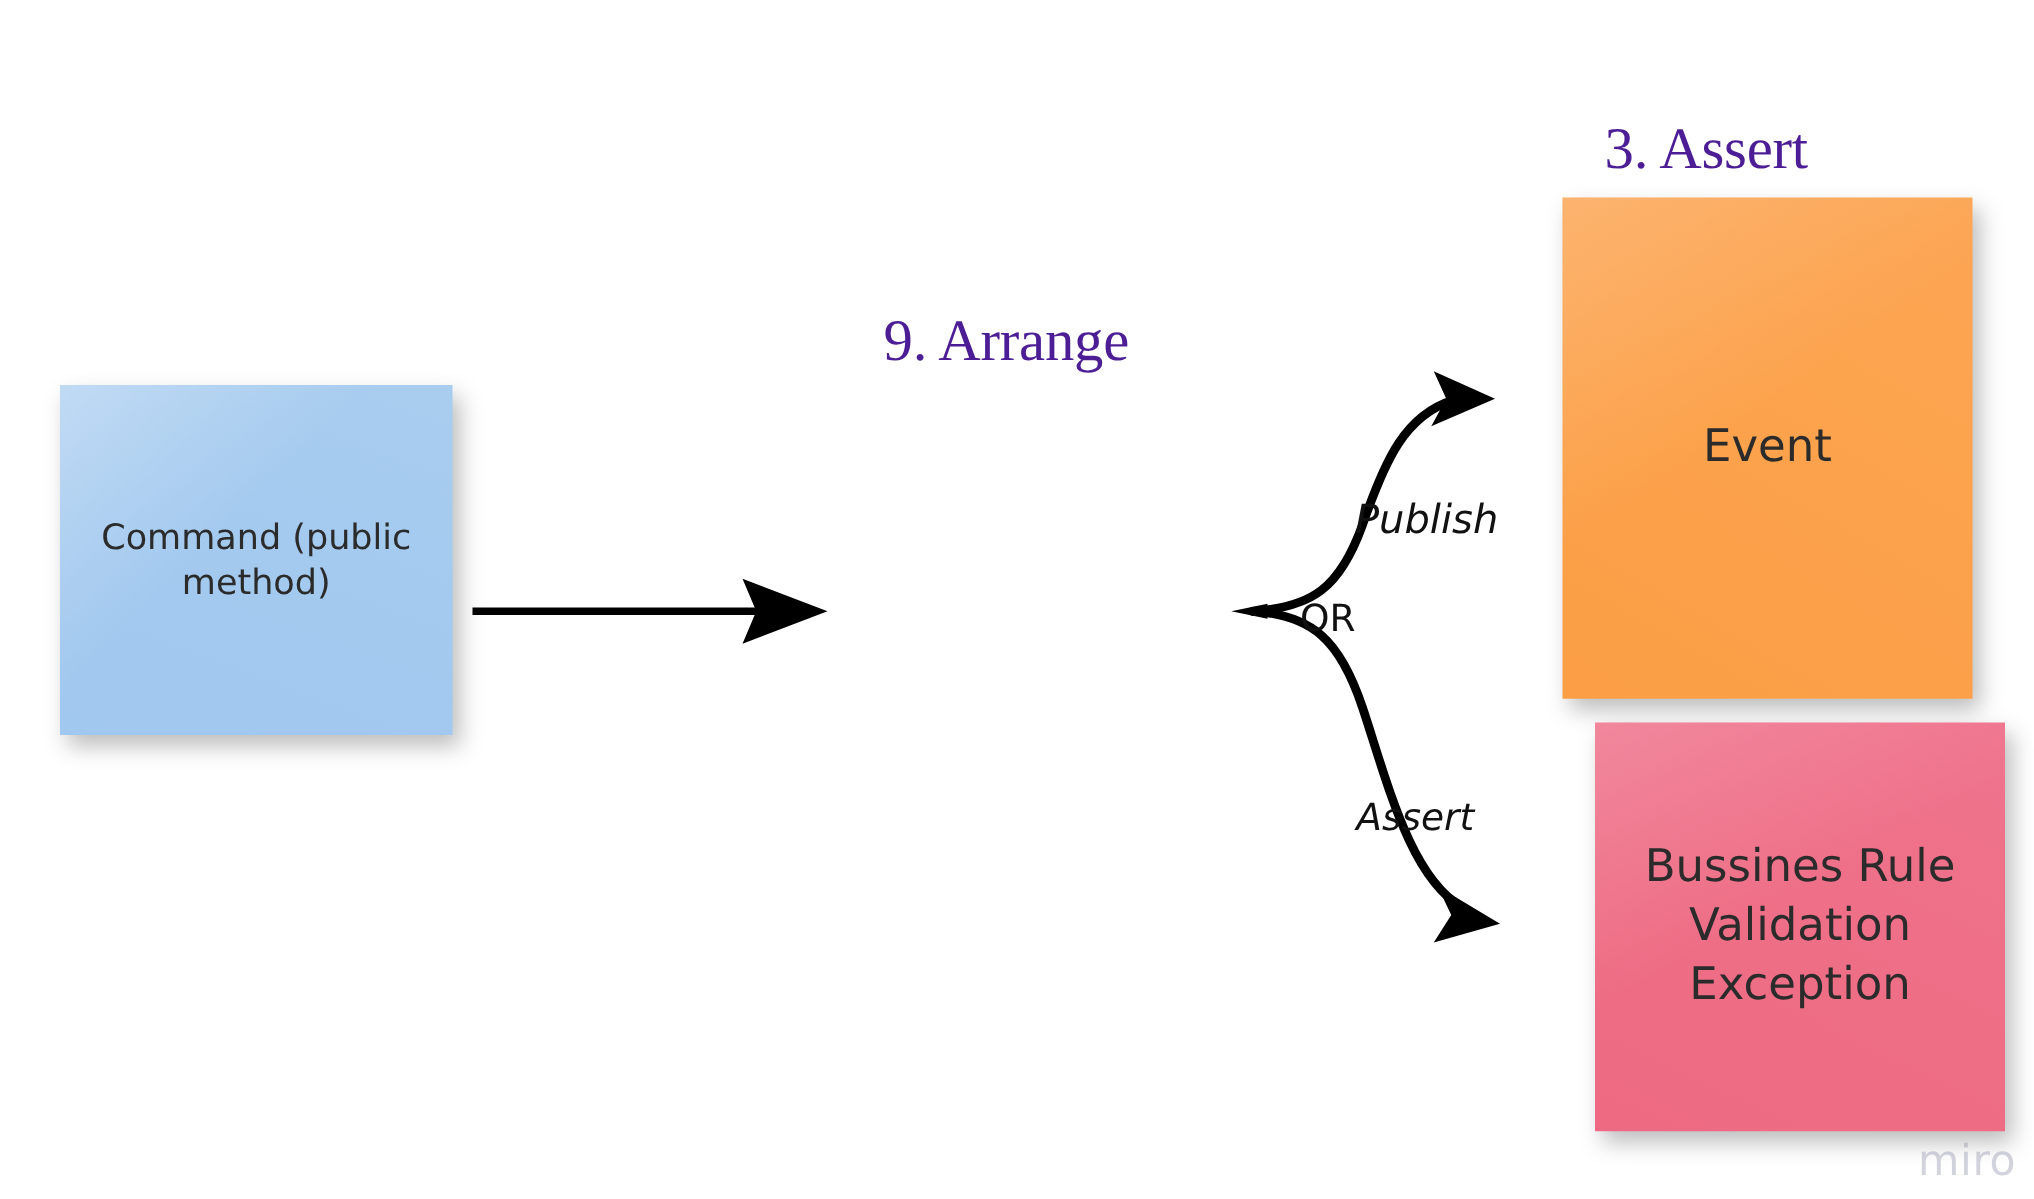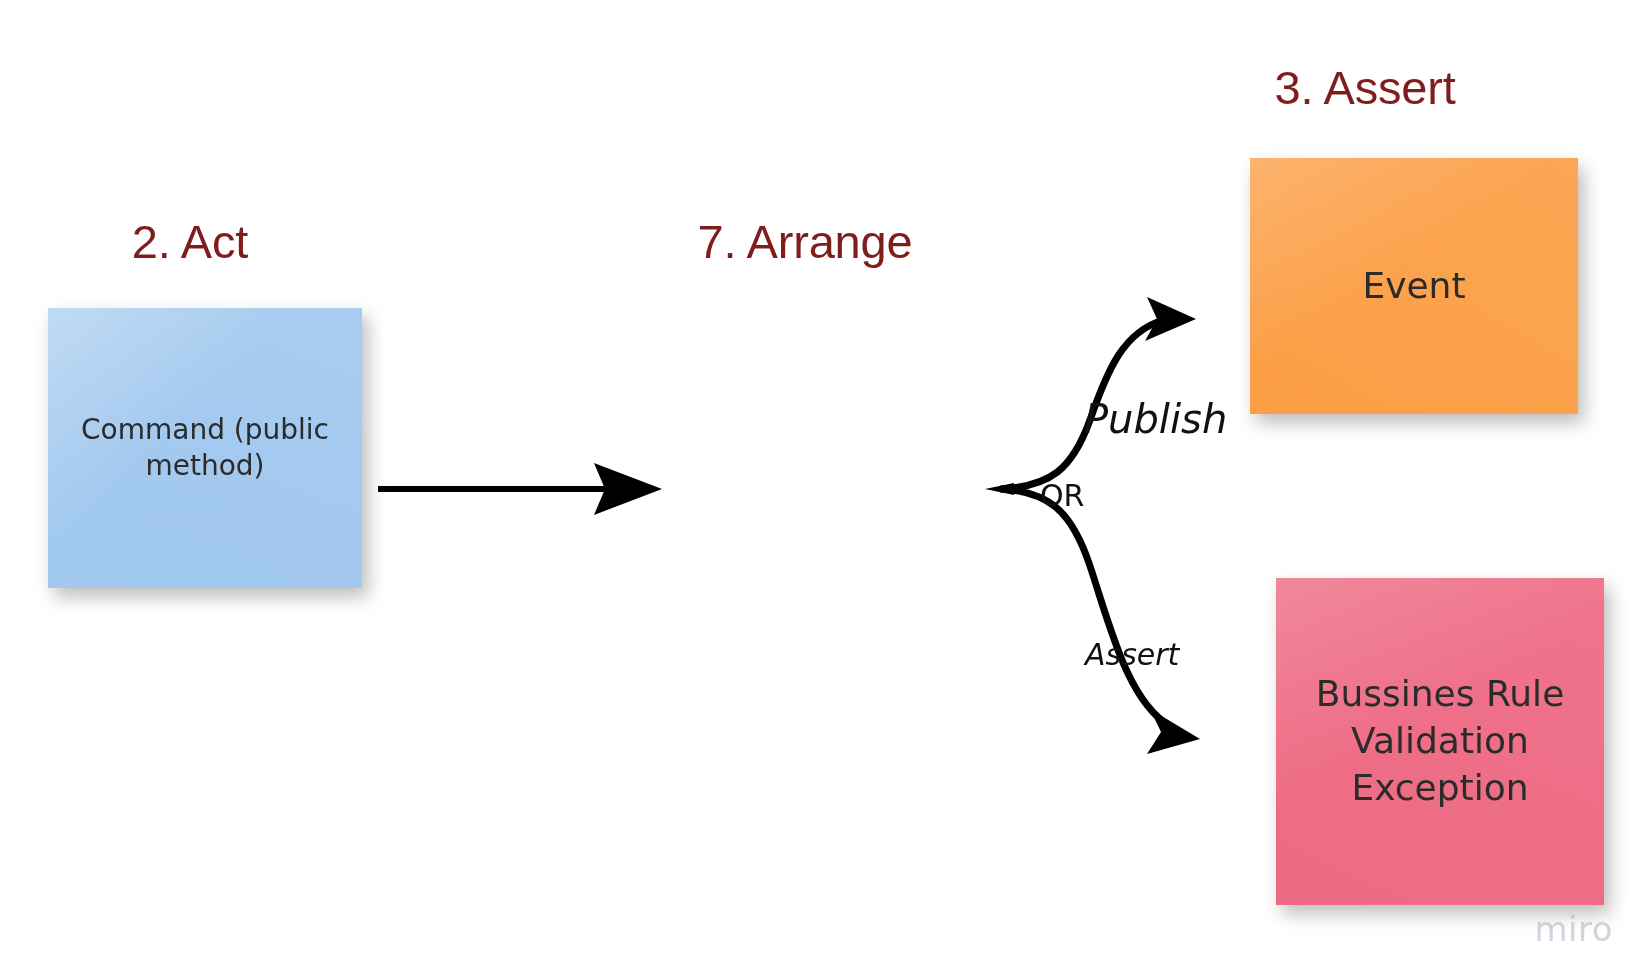--- a/index.html
+++ b/index.html
@@ -12,27 +12,28 @@
     width: 1627px;
     height: 959px;
     background: #ffffff;
     overflow: hidden;
     font-family: "DejaVu Sans", "Liberation Sans", sans-serif;
   }
 
   
   .section-title {
     position: absolute;
-    font-family: Liberation Sans, sans-serif;
+    font-family: Liberation Serif, serif;
     font-size: 47px;
     font-weight: 400;
-    color: #7f1d1d;
+    color: #4c1d95;
     white-space: nowrap;
     text-align: center;
     letter-spacing: -0.2px;
+    margin-top: 32px;
   }
   #title-act     { left: 60px;   top: 214px; width: 260px; }
   #title-arrange { left: 655px;  top: 214px; width: 300px; }
   #title-assert  { left: 1215px; top: 60px;  width: 300px; }
 
   
   .sticky {
     position: absolute;
     box-sizing: border-box;
     display: flex;
@@ -56,21 +57,21 @@
       linear-gradient(200deg, #a8cdef 0%, #a3c9ef 55%, #a1c8ee 100%);
   }
   #note-aggregate {
     left: 663px; top: 322px; width: 322px; height: 326px;
     font-size: 36px;
     background:
       linear-gradient(160deg, rgba(255,255,255,0.40) 0%, rgba(255,255,255,0) 38%),
       linear-gradient(205deg, #fbf6ad 0%, #fcf5a6 60%, #fbf3a0 100%);
   }
   #note-event {
-    left: 1250px; top: 158px; width: 328px; height: 256px;
+    left: 1250px; top: 158px; width: 328px; height: 401px;
     font-size: 36px;
     background:
       linear-gradient(145deg, rgba(255,255,255,0.18) 0%, rgba(255,255,255,0) 45%),
       linear-gradient(210deg, #fca553 0%, #fca24c 50%, #fb9e45 100%);
   }
   #note-exception {
     left: 1253px; top: 578px; width: 328px; height: 327px;
     font-size: 36px;
     background:
       linear-gradient(150deg, rgba(255,255,255,0.16) 0%, rgba(255,255,255,0) 45%),
@@ -78,21 +79,21 @@
     margin-left: 23px;
   }
 
   
   .edge-label {
     position: absolute;
     font-family: "DejaVu Sans", "Liberation Sans", sans-serif;
     color: #111111;
     white-space: nowrap;
   }
-  #label-publish { left: 1084px; top: 396px; font-size: 40px; font-style: italic; }
+  #label-publish { left: 1084px; top: 396px; font-size: 32px; font-style: italic; }
   #label-or      { left: 1040px; top: 478px; font-size: 30px; font-style: normal; text-align: right; }
   #label-throw   { left: 1085px; top: 637px; font-size: 30px; font-style: italic; }
 
   
   #arrows {
     position: absolute;
     left: 0; top: 0;
     width: 1627px; height: 959px;
     pointer-events: none;
   }
@@ -108,23 +109,22 @@
     letter-spacing: 0.5px;
     color: rgba(150,150,175,0.42);
     user-select: none;
   }
 </style>
 </head>
 <body>
 
 <div id="canvas">
 
-  <div class="section-title" id="title-act">2. Act</div>
 
-  <div class="section-title" id="title-arrange">7. Arrange</div>
+  <div class="section-title" id="title-arrange">9. Arrange</div>
 
   <div class="section-title" id="title-assert">3. Assert</div>
 
   <div class="sticky" id="note-command">
     <span class="sticky-label">Command (public method)</span>
   </div>
 
 
   <div class="sticky" id="note-event">
     <span class="sticky-label">Event</span>

